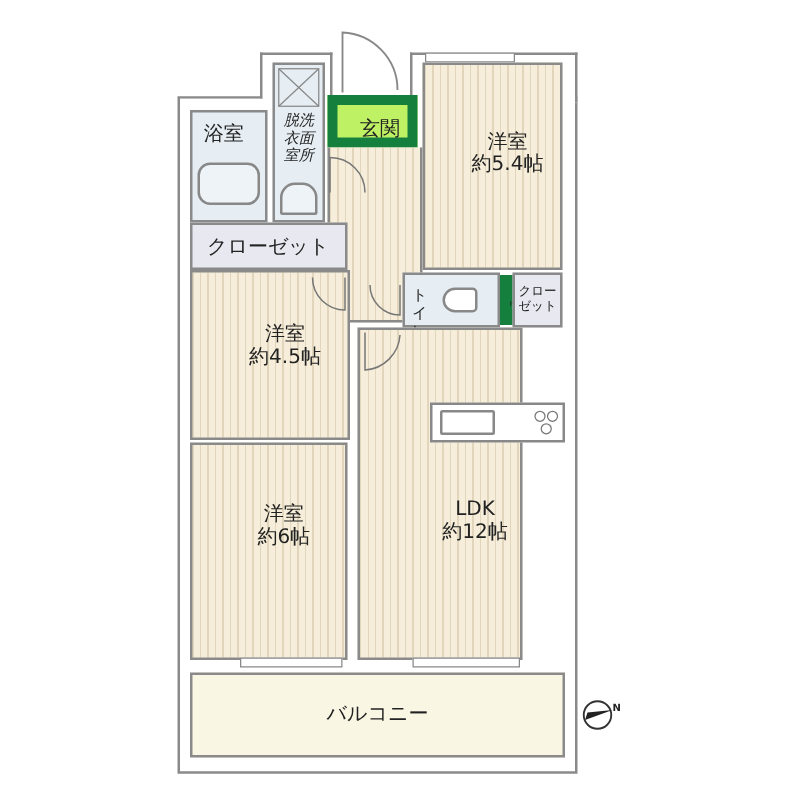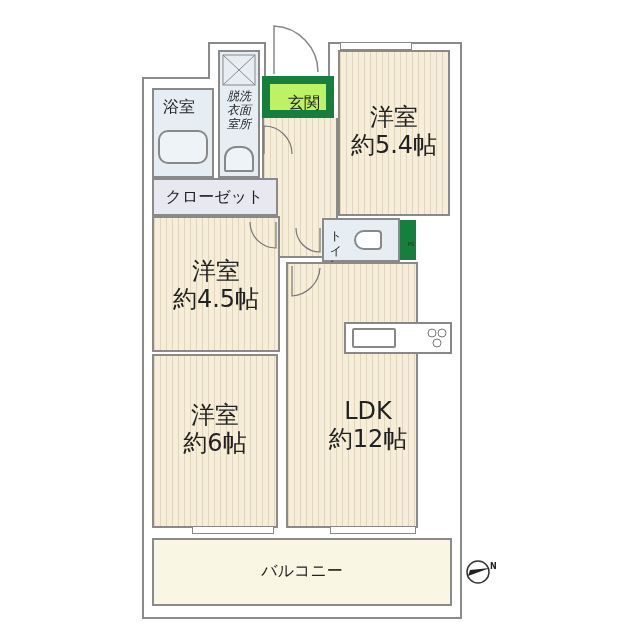--- a/index.html
+++ b/index.html
@@ -8,21 +8,21 @@
   .abs { position:absolute; box-sizing:border-box; }
   .outer { border:2px solid #8a8a8a; background:#fff; }
   .wood { background-color:#f6eeda;
           background-image:repeating-linear-gradient(90deg, rgba(200,185,150,0.45) 0 1px, transparent 1px 6px);
           border:2px solid #8a8a8a; }
   .wet { background:#e6eef4; border:2px solid #8a8a8a; }
   .clo { background:#e8e8f0; border:2px solid #8a8a8a; }
   .plain { background:#bef264; border:8px solid #15803d; }
   .balc { background:#faf6e4; border:2px solid #8a8a8a; }
   .lbl { position:absolute; text-align:center; line-height:1.15; white-space:pre; }
-  .big { font-size:24px; }
+  .big { font-size:16px;padding-left:12px; }
   .mid { font-size:16px; }
   .sml { font-size:12px;font-style:italic; }
   .vert { writing-mode:vertical-rl; font-size:12px; letter-spacing:1px; }
   svg { position:absolute; overflow:visible; }
 </style>
 </head>
 <body>
 
 <div class="abs" style="left:0;top:0;width:640px;height:640px;">
 
@@ -64,20 +64,24 @@
 
   <div class="abs wet" style="left:322px;top:218px;width:78px;height:44px;">
     <div class="lbl vert" style="left:4px;top:2px;">トイレ</div>
     <div class="abs" style="left:30px;top:10px;width:28px;height:20px;border:2px solid #888;border-radius:10px 4px 4px 10px;background:#fff;"></div>
   </div>
 
   <div class="abs plain" style="left:400px;top:220px;width:10px;height:40px;">
     <div class="lbl" style="left:-2px;top:14px;width:10px;font-size:5px;">PS</div>
   </div>
 
+  <div class="abs clo" style="left:410px;top:218px;width:40px;height:44px;">
+    <div class="lbl" style="left:0;top:8px;width:36px;font-size:10px;">クロー
+ゼット</div>
+  </div>
 
   <div class="abs clo" style="left:152px;top:178px;width:126px;height:38px;">
     <div class="lbl mid" style="left:0;top:8px;width:121px;">クローゼット</div>
   </div>
 
   <div class="abs wood" style="left:152px;top:216px;width:128px;height:136px;">
     <div class="lbl big" style="left:0;top:40px;width:124px;">洋室
 約4.5帖</div>
   </div>
 

